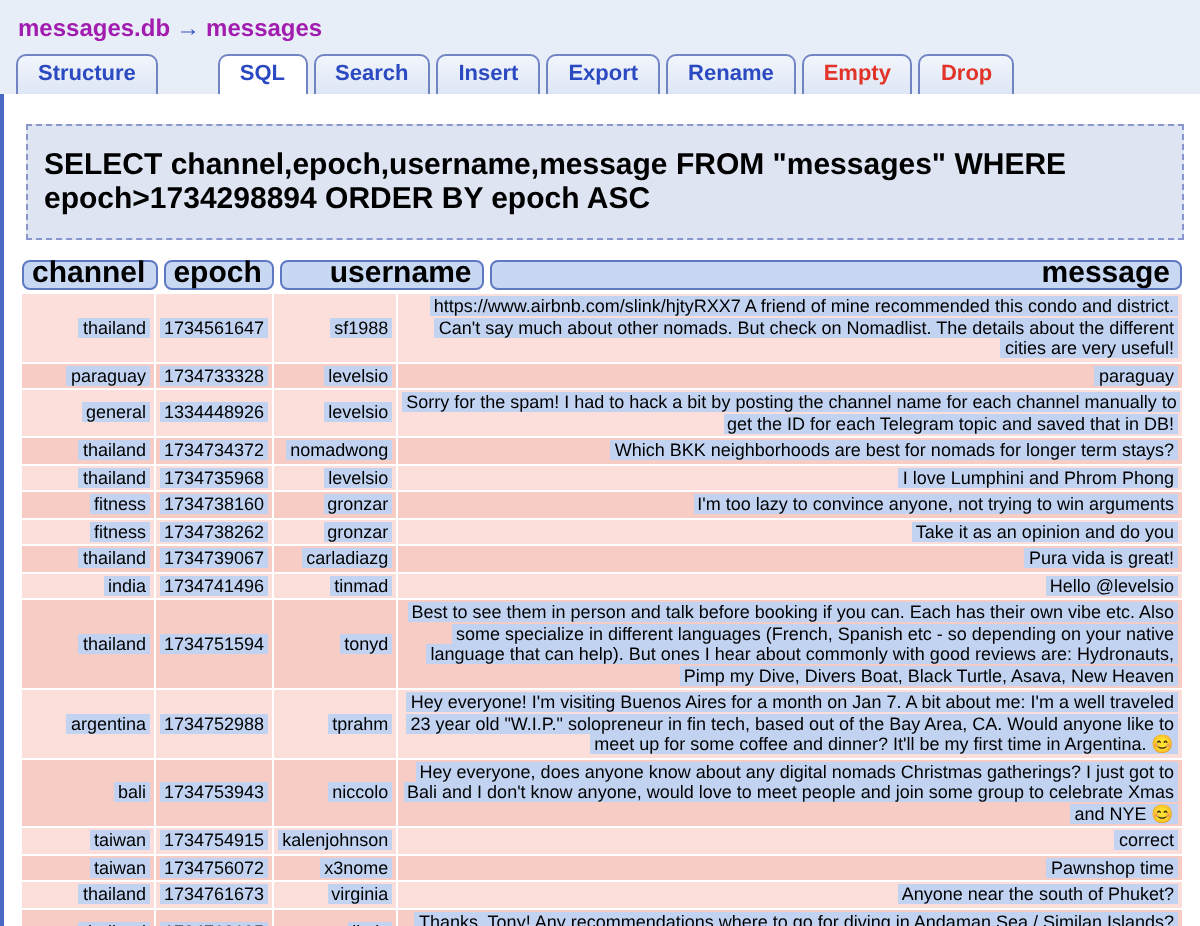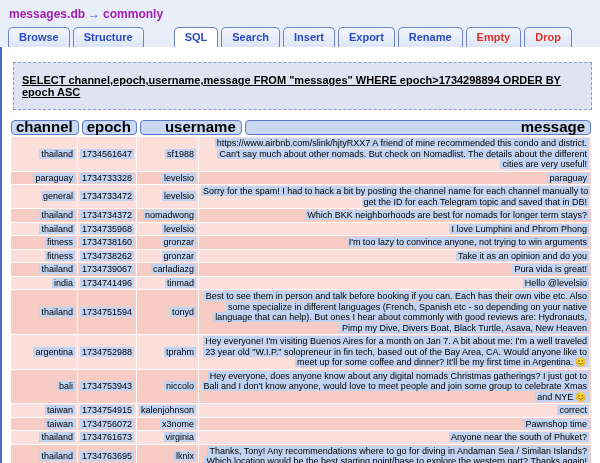--- a/index.html
+++ b/index.html
@@ -25,21 +25,21 @@
   .tab.active { background: #ffffff; margin-left: 27px; }
   .tab.danger { color: #e13327; }
   
   .content {
     background: #ffffff; border-left: 2px solid #4a68c4;
     min-height: 417px; padding: 15px 7px 0 4px;
   }
   .sql-box {
     margin: 0 1px 9px 7px;
     background: #dee4f2; border: 1px dashed #8a96ce;
-    padding: 11px 8px; font-size: 11px; font-weight: bold; color: #000; text-decoration: underline;
+    padding: 11px 8px; font-size: 15px; font-weight: bold; color: #000;
   }
   
   table.grid { border-spacing: 1px; width: 582px; margin-left: 4px; font-size: 9px; }
   .header-pills { display: flex; gap: 3px; padding: 0; }
   .colpill {
     background: #c8d7f2; border: 1px solid #5e79c4; border-radius: 4px;
     font-size: 15px; font-weight: bold; color: #000;
     padding: 1px 5px 2px 4px; line-height: 10px; cursor: pointer; white-space: nowrap;
   }
   .colpill-epoch { min-width: 48px; }
@@ -54,25 +54,24 @@
   }
   col.c-channel { width: 66px; }
   col.c-epoch { width: 58px; }
   col.c-username { width: 60px; }
 </style>
 </head>
 <body>
 
 <div>
   <div class="breadcrumb">
-    <a>messages.db</a><span class="arrow">→</span><a>commonly</a>
+    <a>messages.db</a><span class="arrow">→</span><a>messages</a>
   </div>
 
   <div class="tabbar" id="tab-bar">
-      <div class="tab">Browse</div>
       <div class="tab">Structure</div>
       <div class="tab active">SQL</div>
       <div class="tab">Search</div>
       <div class="tab">Insert</div>
       <div class="tab">Export</div>
       <div class="tab">Rename</div>
       <div class="tab danger">Empty</div>
       <div class="tab danger">Drop</div>
     </div>
 
@@ -106,21 +105,21 @@
             <td class="cell cell-message"><span class="val">https://www.airbnb.com/slink/hjtyRXX7 A friend of mine recommended this condo and district. Can't say much about other nomads. But check on Nomadlist. The details about the different cities are very useful!</span></td>
           </tr>
           <tr class="even">
             <td class="cell cell-channel"><span class="val">paraguay</span></td>
             <td class="cell cell-epoch"><span class="val">1734733328</span></td>
             <td class="cell cell-username"><span class="val">levelsio</span></td>
             <td class="cell cell-message"><span class="val">paraguay</span></td>
           </tr>
           <tr class="odd">
             <td class="cell cell-channel"><span class="val">general</span></td>
-            <td class="cell cell-epoch"><span class="val">1734733472</span></td>
+            <td class="cell cell-epoch"><span class="val">1334448926</span></td>
             <td class="cell cell-username"><span class="val">levelsio</span></td>
             <td class="cell cell-message"><span class="val">Sorry for the spam! I had to hack a bit by posting the channel name for each channel manually to get the ID for each Telegram topic and saved that in DB!</span></td>
           </tr>
           <tr class="even">
             <td class="cell cell-channel"><span class="val">thailand</span></td>
             <td class="cell cell-epoch"><span class="val">1734734372</span></td>
             <td class="cell cell-username"><span class="val">nomadwong</span></td>
             <td class="cell cell-message"><span class="val">Which BKK neighborhoods are best for nomads for longer term stays?</span></td>
           </tr>
           <tr class="odd">

